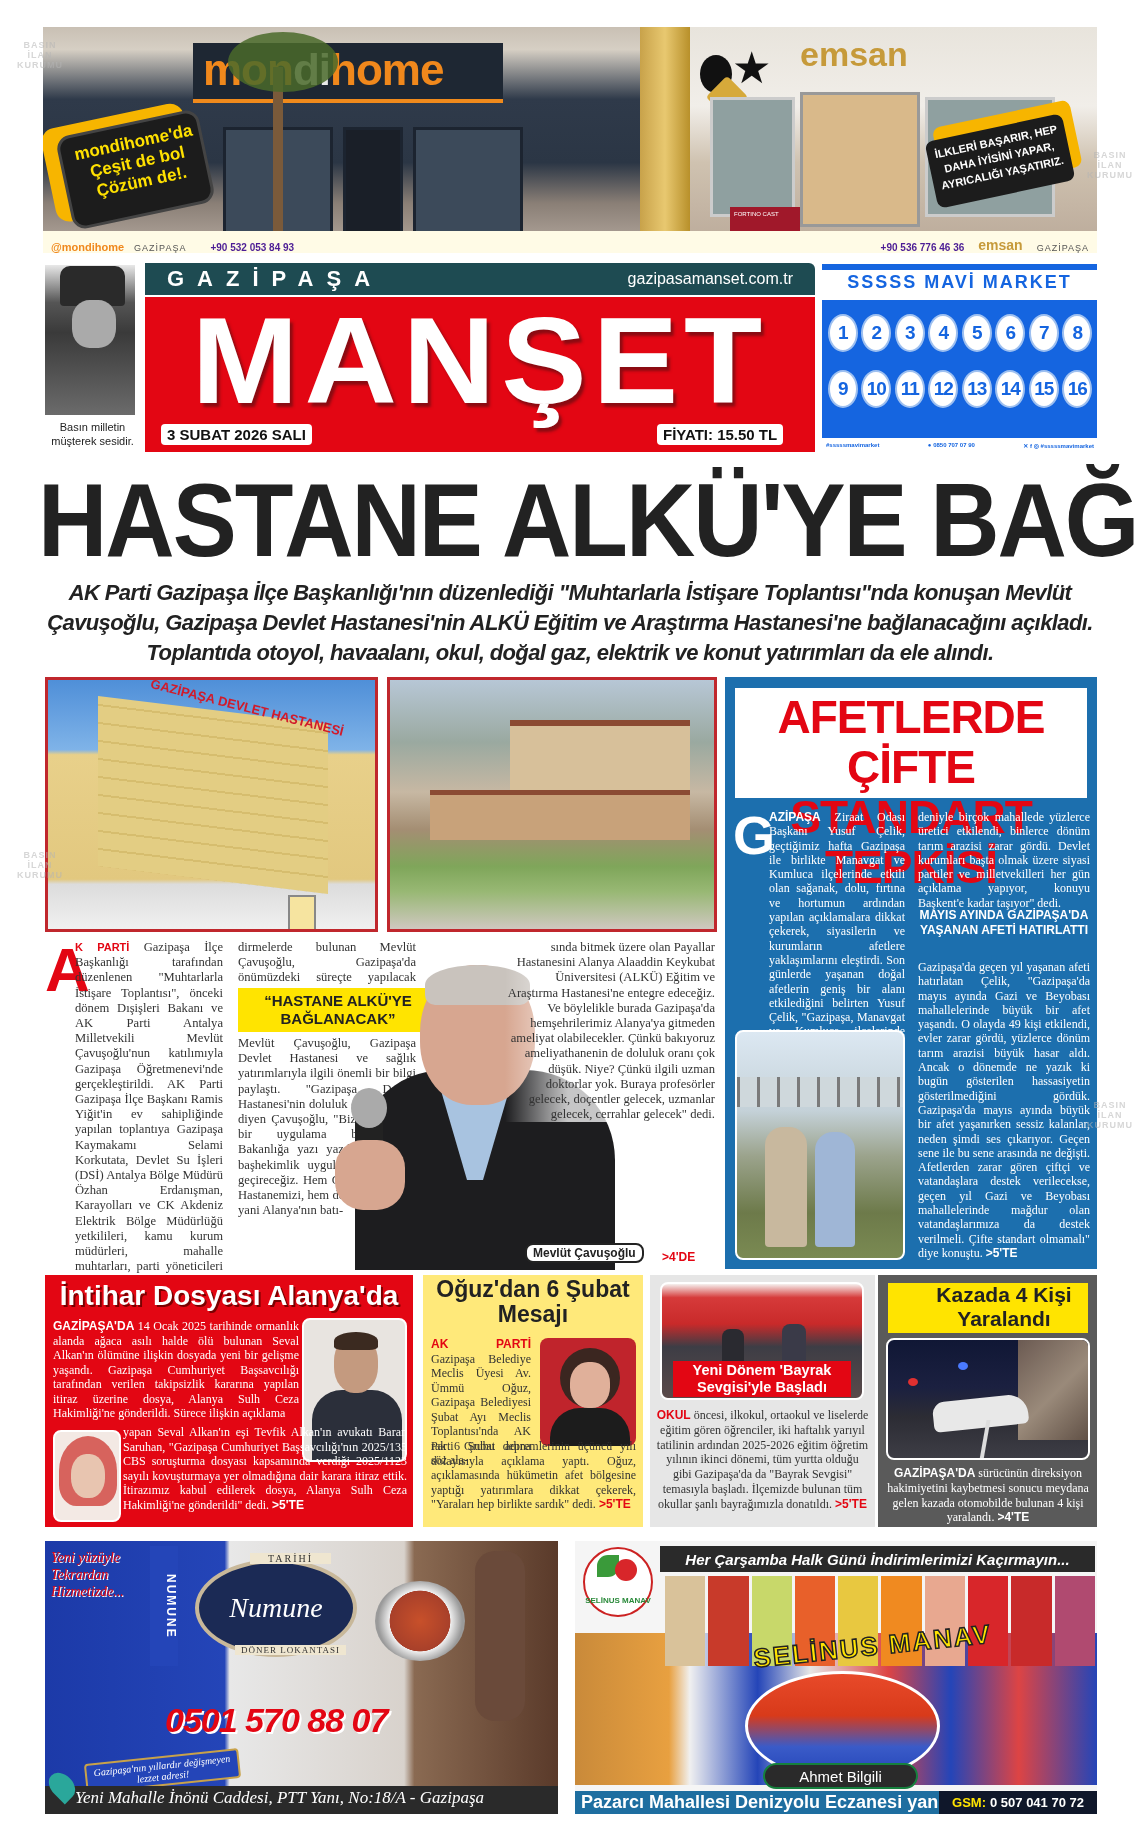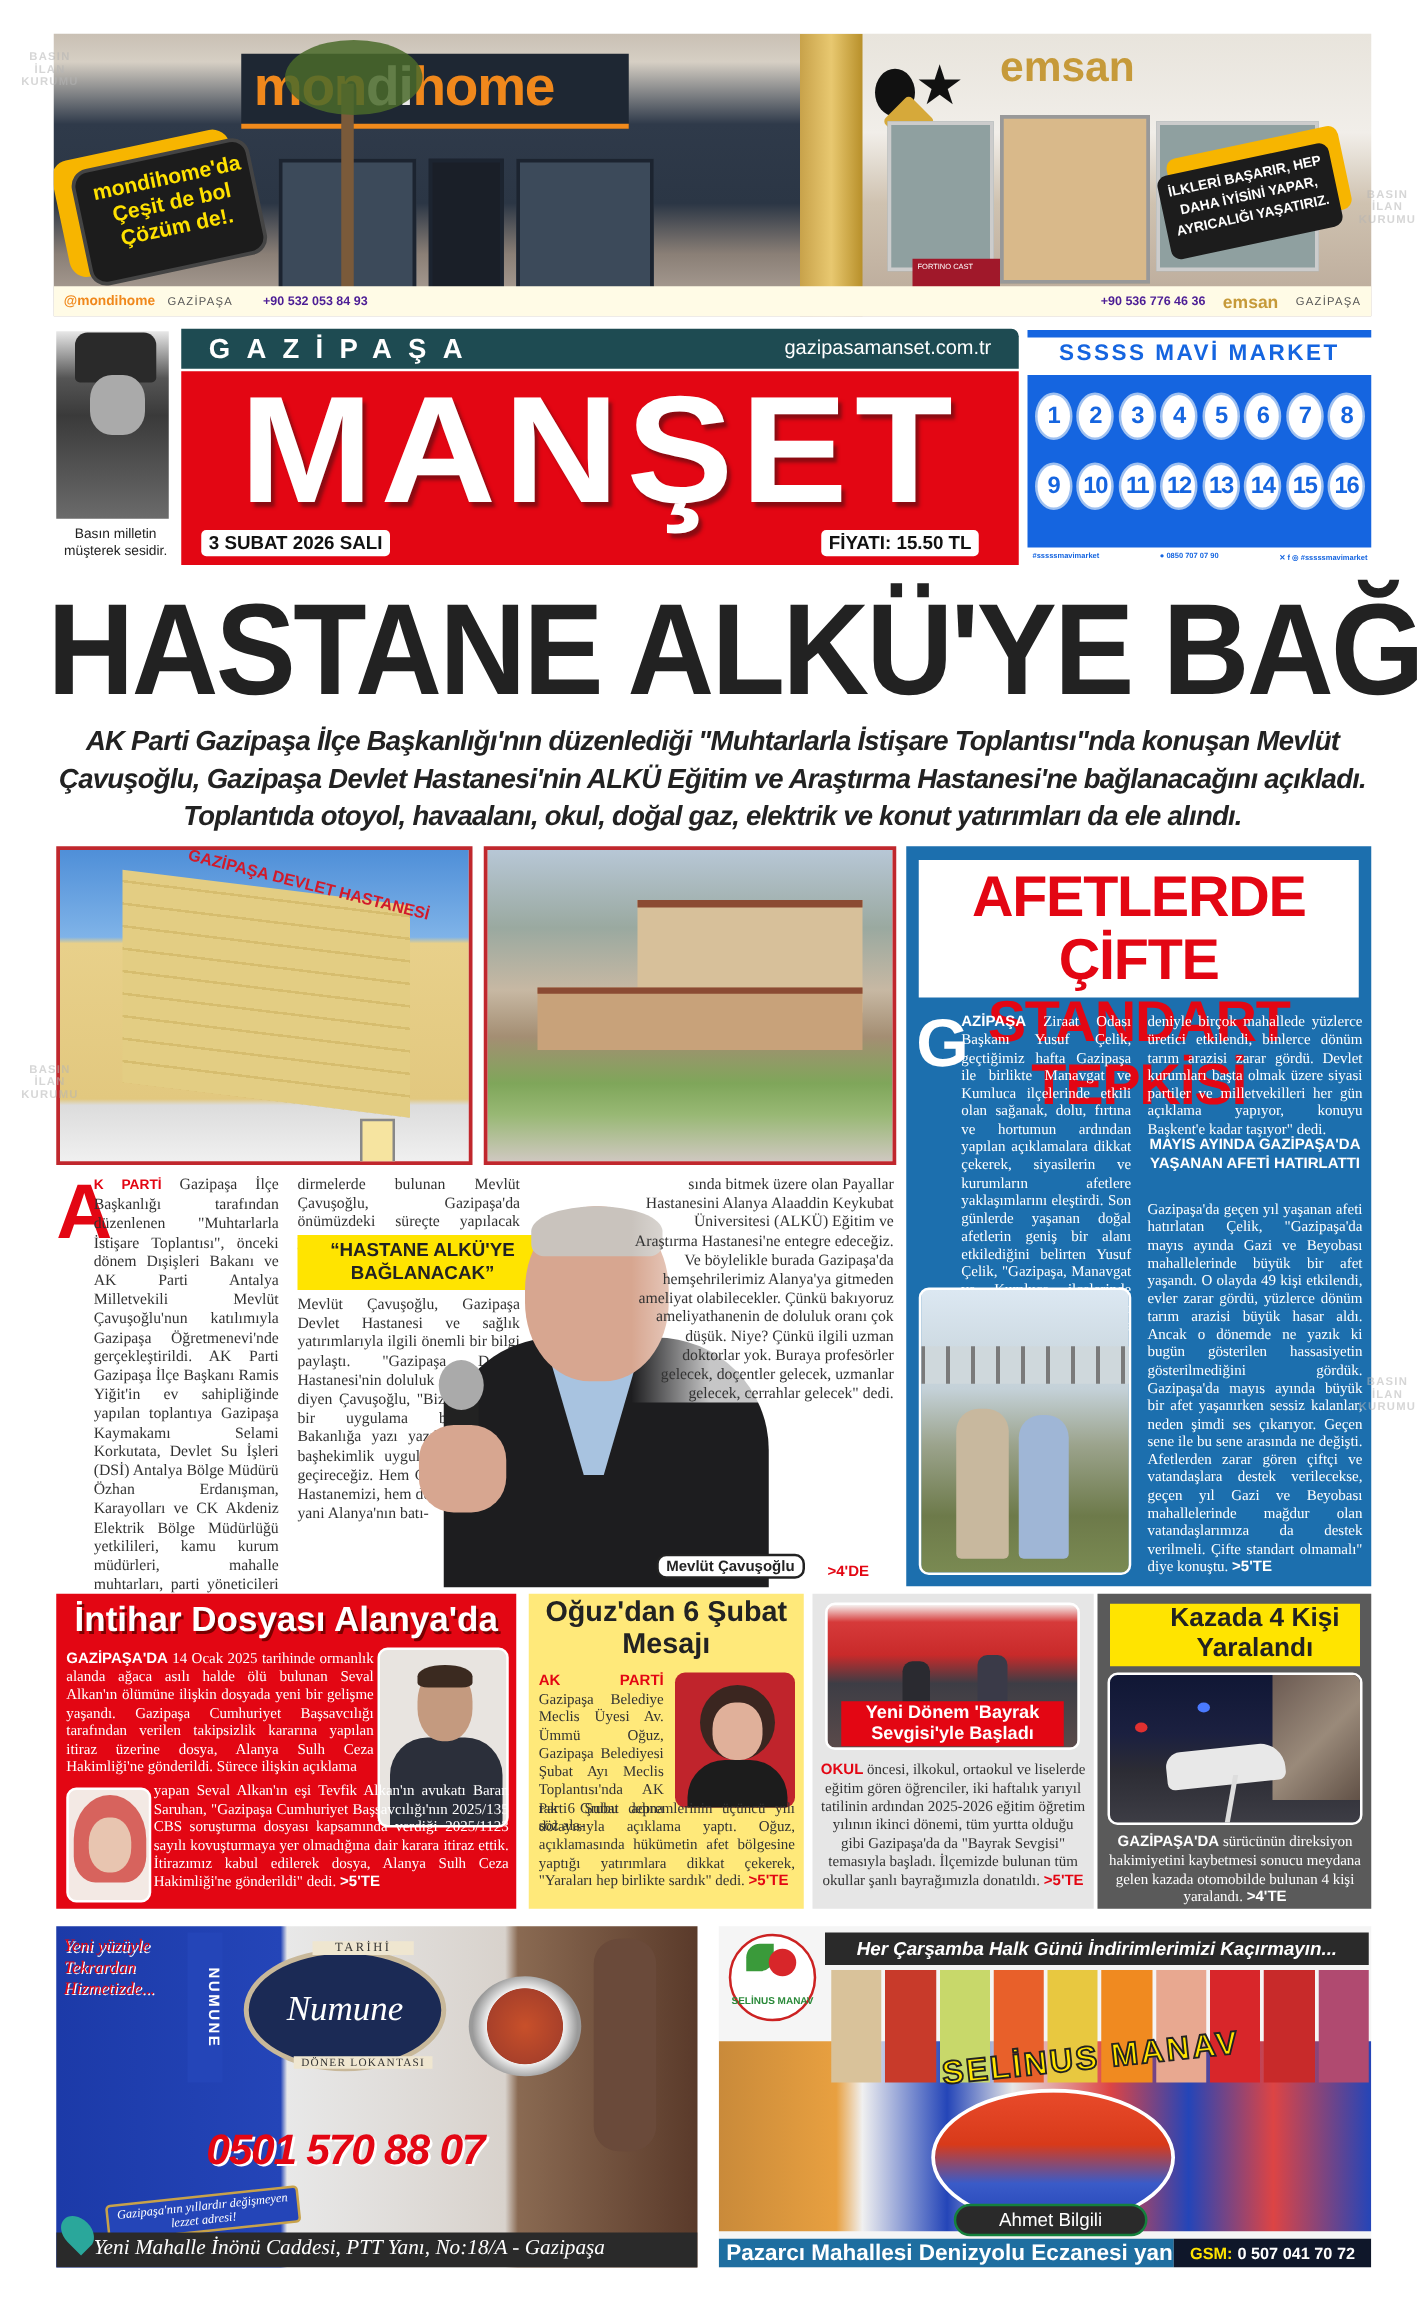--- a/index.html
+++ b/index.html
@@ -10,21 +10,21 @@
   
   .ad-top { top: 27px; height: 226px; overflow: hidden; }
   .ad-mondi { left: 43px; width: 597px; background: linear-gradient(180deg,#c9c0b4 0%,#d6cfc4 10%,#2f3a4a 32%,#2b3645 60%,#8a7f76 78%,#b8aca2 100%); }
   .ad-emsan { left: 640px; width: 457px; background: linear-gradient(180deg,#e8e4dc 0%,#f1eee9 35%,#cfc2b0 60%,#b9a898 100%); }
   .mondi-sign { left: 150px; top: 16px; width: 310px; height: 60px; background: #1e2733; border-bottom: 4px solid #f08a1c; }
   .mondi-logo { left: 160px; top: 18px; font-family: "Liberation Sans", sans-serif; font-size: 44px; font-weight: bold; color: #f0881c; letter-spacing: -1px; }
   .mondi-logo .white { color: #e9e9e9; }
   .mondi-window { top: 100px; height: 110px; background: #3c4a5a; border: 3px solid #1c2430; }
   .yellow-badge { left: 20px; top: 95px; width: 145px; height: 95px; background: #1c1c1c; border: 3px solid #444; border-radius: 14px; transform: rotate(-12deg); box-shadow: -14px -10px 0 0 #f7b500; }
   .yellow-badge-text { position: absolute; left: 6px; top: 8px; width: 134px; font-family: "Liberation Sans", sans-serif; font-weight: bold; font-size: 17px; line-height: 20px; color: #ffe100; text-align: center; }
-  .ad-strip { left: 0; bottom: 0; width: 100%; height: 22px; background: #fffbe6; display: flex; align-items: center; padding: 12px 8px; gap: 10px; font-family: "Liberation Sans", sans-serif; }
+  .ad-strip { left: 0; bottom: 0; width: 100%; height: 22px; background: #fffbe6; display: flex; align-items: flex-end; padding: 0 8px; gap: 10px; font-family: "Liberation Sans", sans-serif; }
   .ad-strip .brand { font-size: 11px; color: #f0881c; font-weight: bold; }
   .ad-strip .loc { font-size: 9px; color: #555; letter-spacing: 1px; }
   .ad-strip .phone { font-size: 10px; font-weight: bold; color: #4c1d95; }
   .emsan-logo { left: 160px; top: 8px; font-family: "Liberation Sans", sans-serif; font-size: 34px; font-weight: bold; color: #c69a3a; }
   .emsan-door { left: 160px; top: 65px; width: 120px; height: 135px; background: #d9b98a; border: 3px solid #999; }
   .emsan-win { top: 70px; height: 120px; background: #8fa0a0; border: 3px solid #ccc; }
   .emsan-badge { left: 290px; top: 100px; width: 140px; height: 68px; background: #1c1c1c; border-radius: 8px; transform: rotate(-12deg); box-shadow: 10px -12px 0 0 #f7b500; }
   .emsan-badge-text { position: absolute; left: 6px; top: 6px; width: 128px; font-family: "Liberation Sans", sans-serif; font-weight: bold; font-size: 11px; line-height: 16px; color: #fff; text-align: center; }
   .balloon { border-radius: 50%; background: #111; }
   .gold { background: #d6a93a; }

